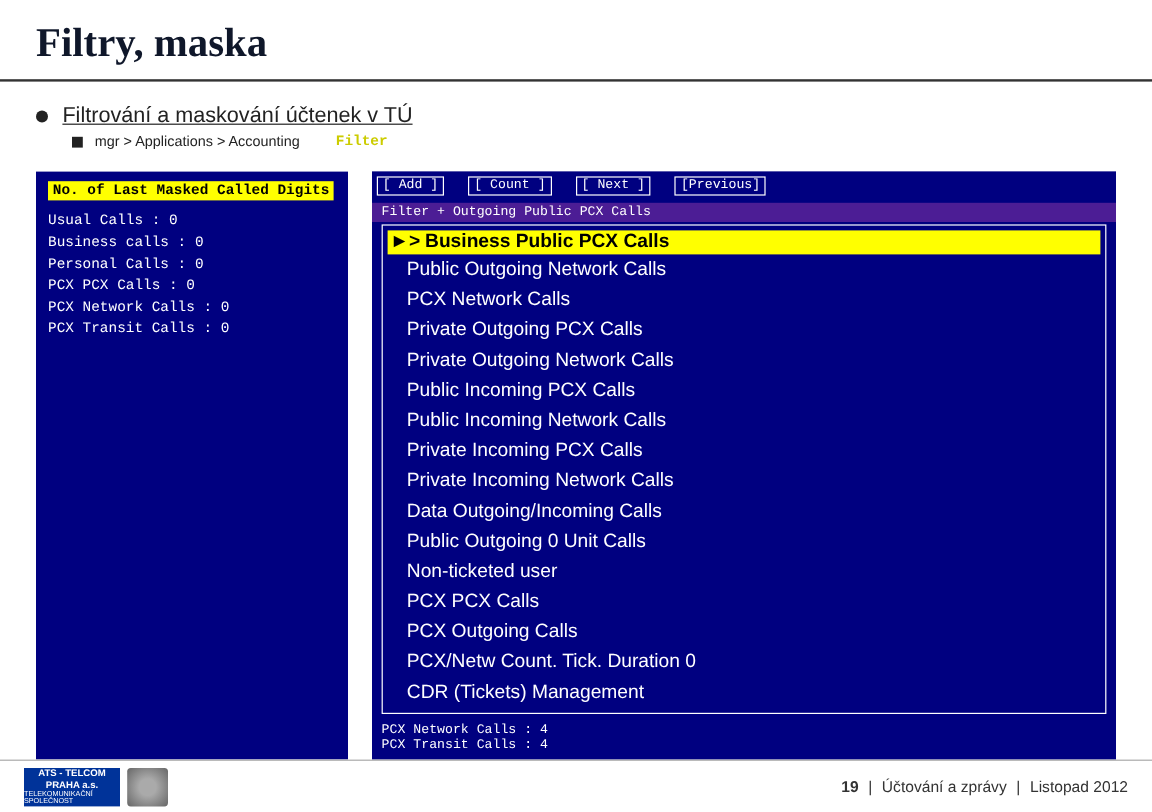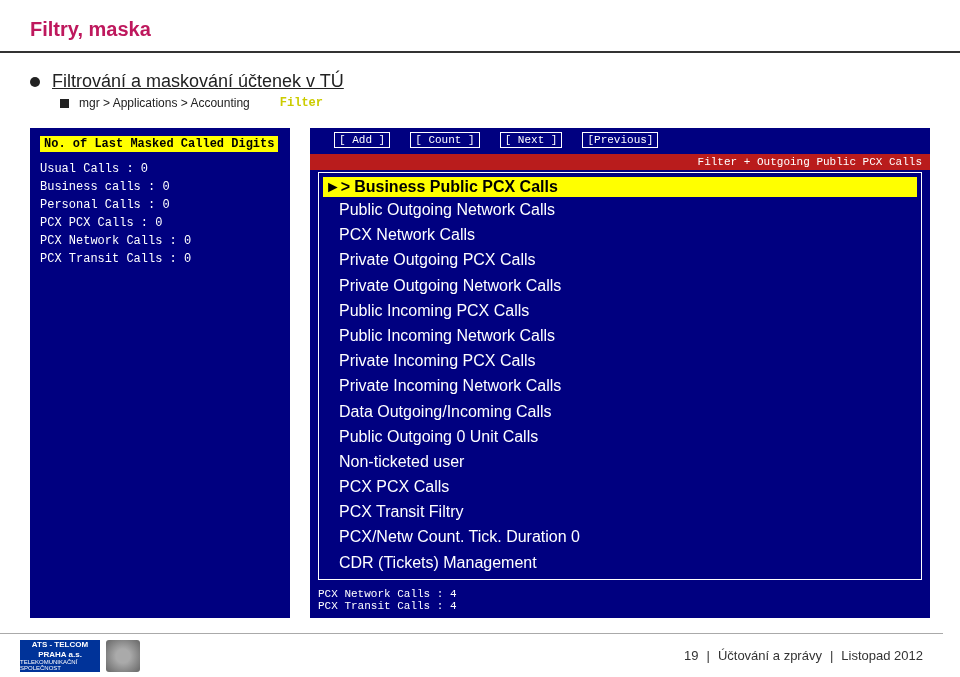--- a/index.html
+++ b/index.html
@@ -11,23 +11,24 @@
       position: relative;
       overflow: hidden;
     }
 
     
     .header {
       padding: 18px 30px 10px 30px;
       border-bottom: 2px solid #333;
     }
     .header h1 {
-      font-size: 20px;
-      font-weight: bold;
-      color: #be185d;
+      font-size: 34px;
+      font-weight: bold;
+      color: #0f172a;
+      font-family: Liberation Serif, serif;
     }
 
     
     .main-content {
       padding: 18px 30px;
       display: flex;
       flex-direction: column;
     }
 
     
@@ -140,21 +141,21 @@
       font-size: 11px;
       padding: 4px 8px 6px 8px;
       margin-top: 0;
     }
 
     
     .footer {
       position: absolute;
       bottom: 0;
       left: 0;
-      right: 17px;
+      right: 0;
       height: 44px;
       border-top: 1px solid #aaa;
       display: flex;
       align-items: center;
       justify-content: space-between;
       padding: 0 20px;
       background: #fff;
     }
     .footer-left {
       display: flex;
@@ -191,34 +192,34 @@
       display: flex;
       align-items: center;
       gap: 8px;
       font-size: 13px;
       color: #333;
     }
     .footer-separator {
       color: #333;
     }
     .footer-page {
-      font-weight: normal;
+      font-weight: bold;
     }
 
     
     .top-controls {
       display: flex;
       align-items: flex-end;
       gap: 20px;
       margin-bottom: 2px;
       font-family: 'Courier New', Courier, monospace;
       font-size: 11px;
       color: #ffffff;
       background: #000080;
-      padding: 4px 24px;
+      padding: 4px 4px;
     }
 
     .term-btn {
       border: 1px solid #ffffff;
       padding: 1px 4px;
       color: #ffffff;
       font-family: 'Courier New', Courier, monospace;
       font-size: 11px;
     }
 
@@ -264,21 +265,21 @@
 
     <div class="right-big-wrapper">
 
       <div class="top-controls">
         <span class="term-btn">[ Add ]</span>
         <span class="term-btn">[ Count ]</span>
         <span class="term-btn">[ Next ]</span>
         <span class="term-btn">[Previous]</span>
       </div>
 
-      <div style="background:#b91c1c; color:#fff; font-family:'Courier New',monospace; font-size:11px; padding: 2px 8px; text-align:right;">
+      <div style="background:#4c1d95; color:#fff; font-family:'Courier New',monospace; font-size:11px; padding: 2px 8px; text-align:left;">
         <span>Filter + Outgoing Public PCX Calls</span>
       </div>
 
       <div class="filter-box" style="margin: 2px 8px 4px 8px; background:#000080;">
 
         <div class="filter-item-selected">
           <span class="arrow">►&gt;</span>
           <span>Business Public PCX Calls</span>
         </div>
 
@@ -287,21 +288,21 @@
         <div class="filter-item">Private Outgoing PCX Calls</div>
         <div class="filter-item">Private Outgoing Network Calls</div>
         <div class="filter-item">Public Incoming PCX Calls</div>
         <div class="filter-item">Public Incoming Network Calls</div>
         <div class="filter-item">Private Incoming PCX Calls</div>
         <div class="filter-item">Private Incoming Network Calls</div>
         <div class="filter-item">Data Outgoing/Incoming Calls</div>
         <div class="filter-item">Public Outgoing 0 Unit Calls</div>
         <div class="filter-item">Non-ticketed user</div>
         <div class="filter-item">PCX PCX Calls</div>
-        <div class="filter-item">PCX Transit Filtry</div>
+        <div class="filter-item">PCX Outgoing Calls</div>
         <div class="filter-item">PCX/Netw Count. Tick. Duration 0</div>
         <div class="filter-item">CDR (Tickets) Management</div>
       </div>
 
       <div class="bottom-term-lines">
         <div>PCX Network Calls : 4</div>
         <div>PCX Transit Calls : 4</div>
       </div>
 
     </div>

